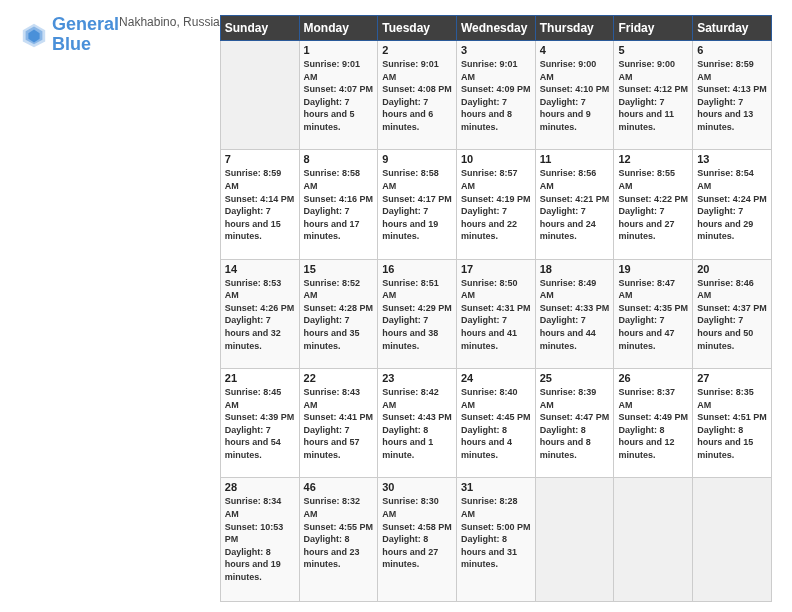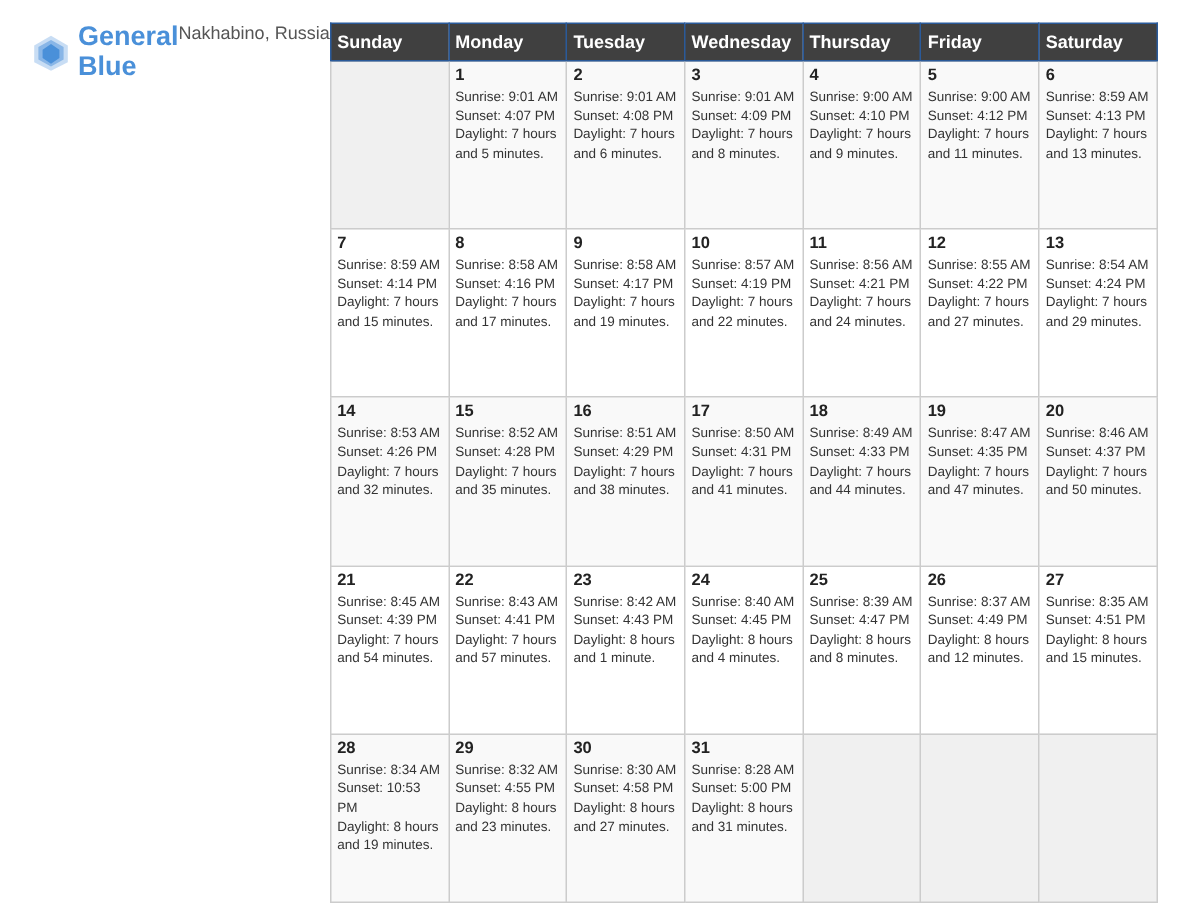--- a/index.html
+++ b/index.html
@@ -88,20 +88,21 @@
       font-size: 11px;
       font-weight: bold;
       color: #222;
       display: block;
       margin-bottom: 2px;
     }
     .day-info {
       font-size: 9px;
       color: #333;
       line-height: 1.4;
+      font-weight: bold;
     }
     .empty-cell {
       background: #f0f0f0 !important;
     }
   </style>
 </head>
 <body>
 
 <div class="page">
   <div class="header">
@@ -362,21 +363,21 @@
         <tr>
           <td>
         <span class="day-number">28</span>
         <div class="day-info">
           <div>Sunrise: 8:34 AM</div>
           <div>Sunset: 10:53 PM</div>
           <div>Daylight: 8 hours and 19 minutes.</div>
         </div>
       </td>
           <td>
-        <span class="day-number">29</span>
+        <span class="day-number">46</span>
         <div class="day-info">
           <div>Sunrise: 8:32 AM</div>
           <div>Sunset: 4:55 PM</div>
           <div>Daylight: 8 hours and 23 minutes.</div>
         </div>
       </td>
           <td>
         <span class="day-number">30</span>
         <div class="day-info">
           <div>Sunrise: 8:30 AM</div>

